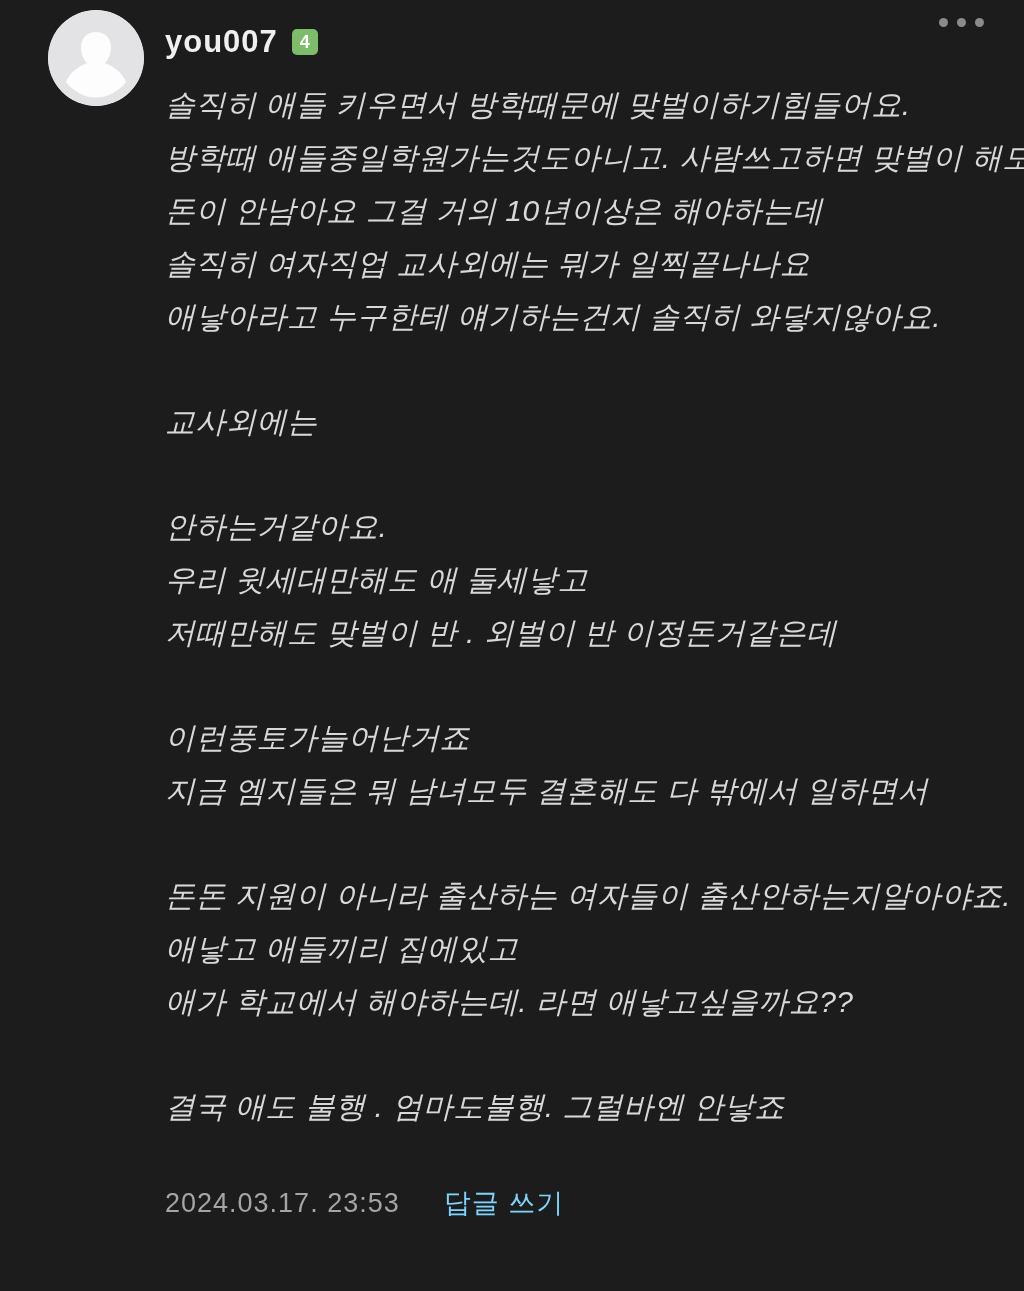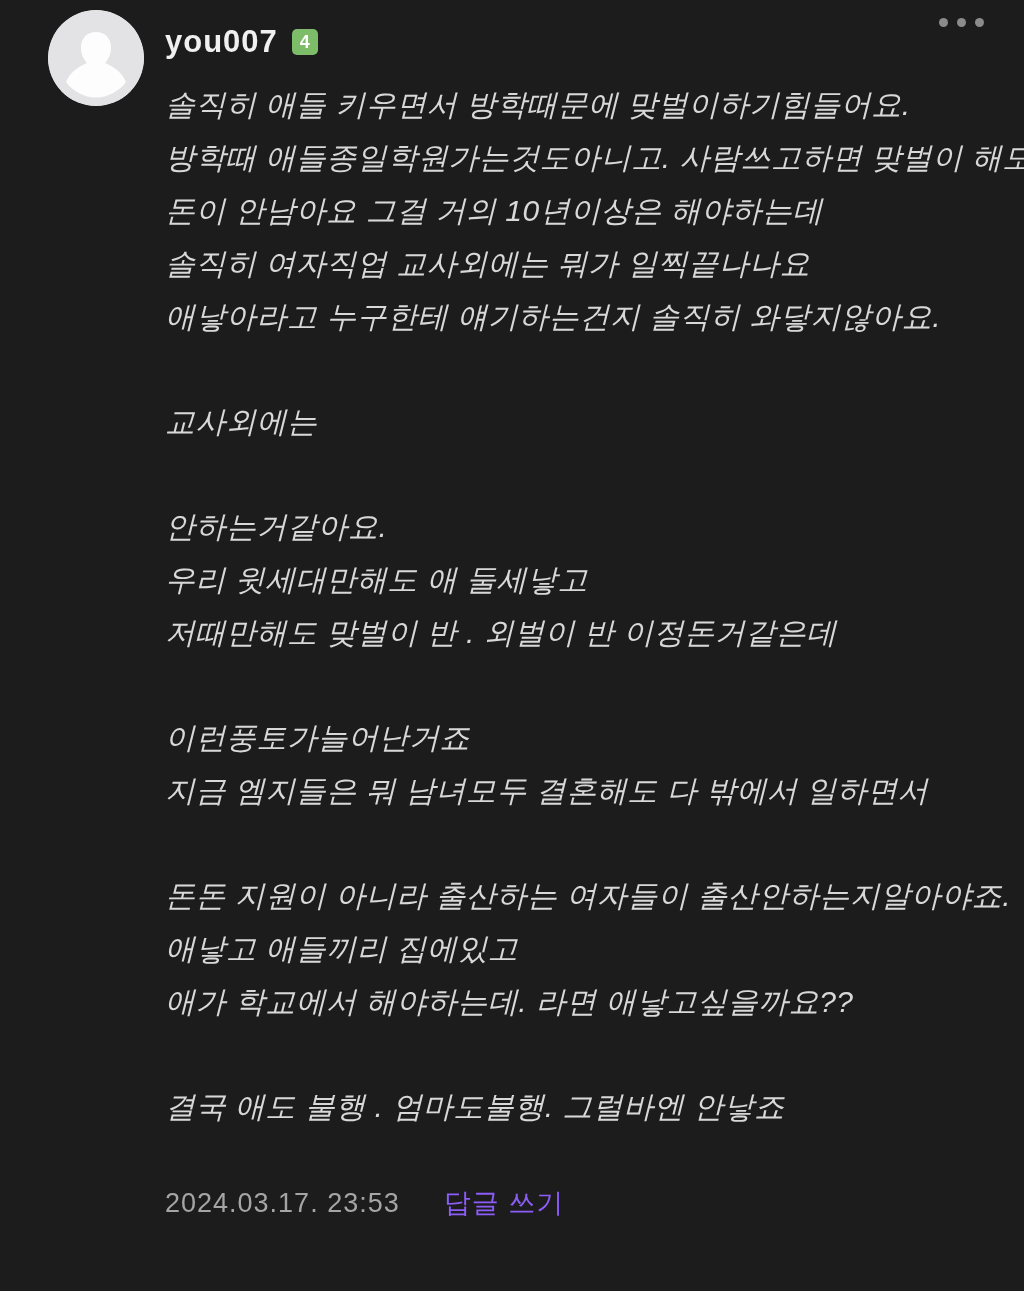--- a/index.html
+++ b/index.html
@@ -92,21 +92,21 @@
     gap: 44px;
     font-size: 27px;
     color: #a5a5a5;
     letter-spacing: 1px;
   }
   .reply-button {
     background: none;
     border: none;
     padding: 0;
     font: inherit;
-    color: #8b5cf6;
+    color: #7dd3fc;
     cursor: pointer;
     letter-spacing: 1px;
   }
 </style>
 </head>
 <body>
 
 <div class="screen">
 
   <div class="avatar">

